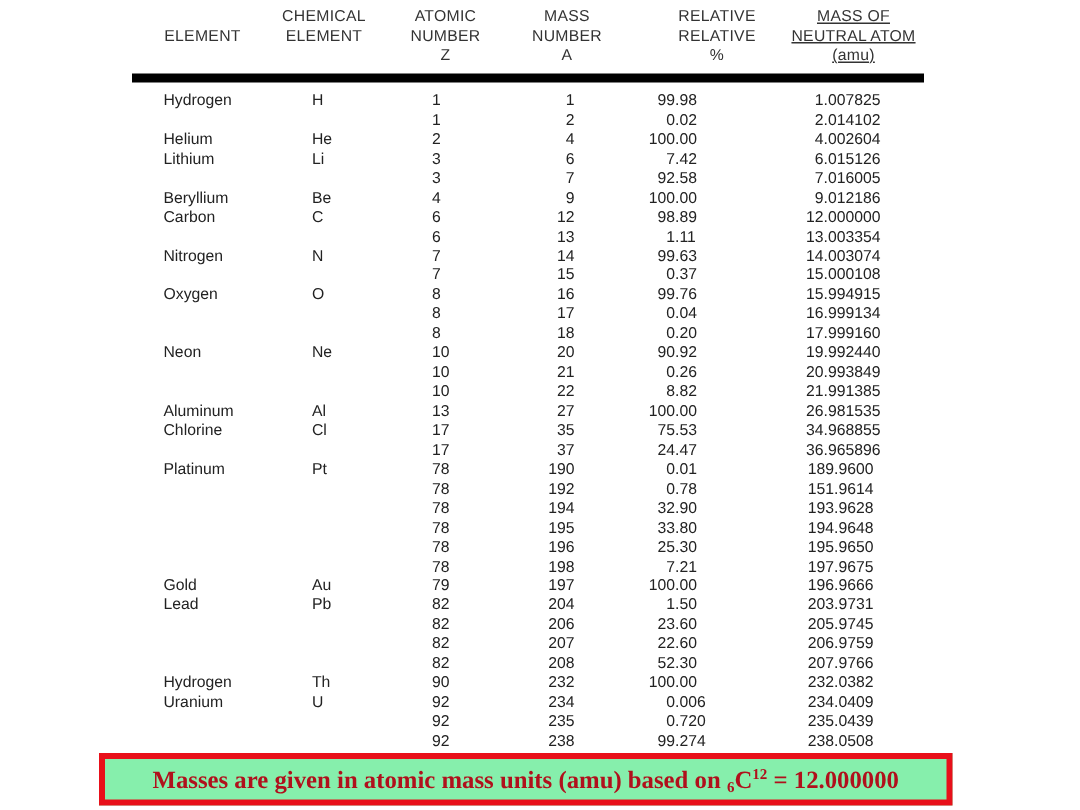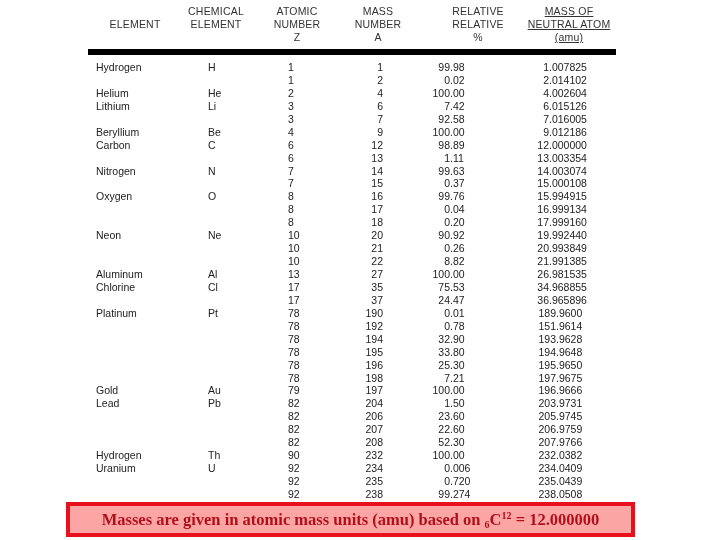--- a/index.html
+++ b/index.html
@@ -12,32 +12,32 @@
       font-size: 10.5px; line-height: 13px; color: #333; letter-spacing: 0.2px;
       transform: translateX(-50%); white-space: nowrap;
     }
     .hdr span { display: block; }
     .rule {
       position: absolute; left: 88px; top: 49px; width: 528px; height: 6px; background: #000;
     }
     #rows { position: absolute; left: 0; top: 61px; width: 720px; }
     .row { position: relative; height: 12.95px; font-size: 10.5px; line-height: 13px; color: #222; }
     .row > span { position: absolute; top: 0; white-space: nowrap; }
-    .c-el { left: 96px; text-align: center; }
+    .c-el { left: 109px; text-align: center; }
     .c-sym { left: 208px; }
     .c-z { left: 288px; width: 20px; text-align: left; }
     .c-a { left: 355px; width: 28px; text-align: right; }
     .c-ab { left: 415px; width: 60px; }
     .c-ab .ip { display: inline-block; width: 35px; text-align: right; }
     .c-m { left: 525px; width: 80px; }
     .c-m .ip { display: inline-block; width: 24px; text-align: right; }
     .c-m.heavy .ip { width: 31px; }
     .footer {
       position: absolute; left: 66px; top: 502px; width: 561px; height: 27px;
-      border: 4px solid #e8101a; background: #fca5a5;
+      border: 4px solid #e8101a; background: #86efac;
       font-family: "Liberation Serif", "DejaVu Serif", serif; font-weight: bold;
       font-size: 16.5px; color: #b0101c; line-height: 27px; text-align: center; white-space: nowrap;
     }
     .footer sub { font-size: 10px; vertical-align: -3px; line-height: 0; }
     .footer sup { font-size: 10px; vertical-align: 6px; line-height: 0; }
   </style>
 </head>
 <body>
 
 <div id="headers">

